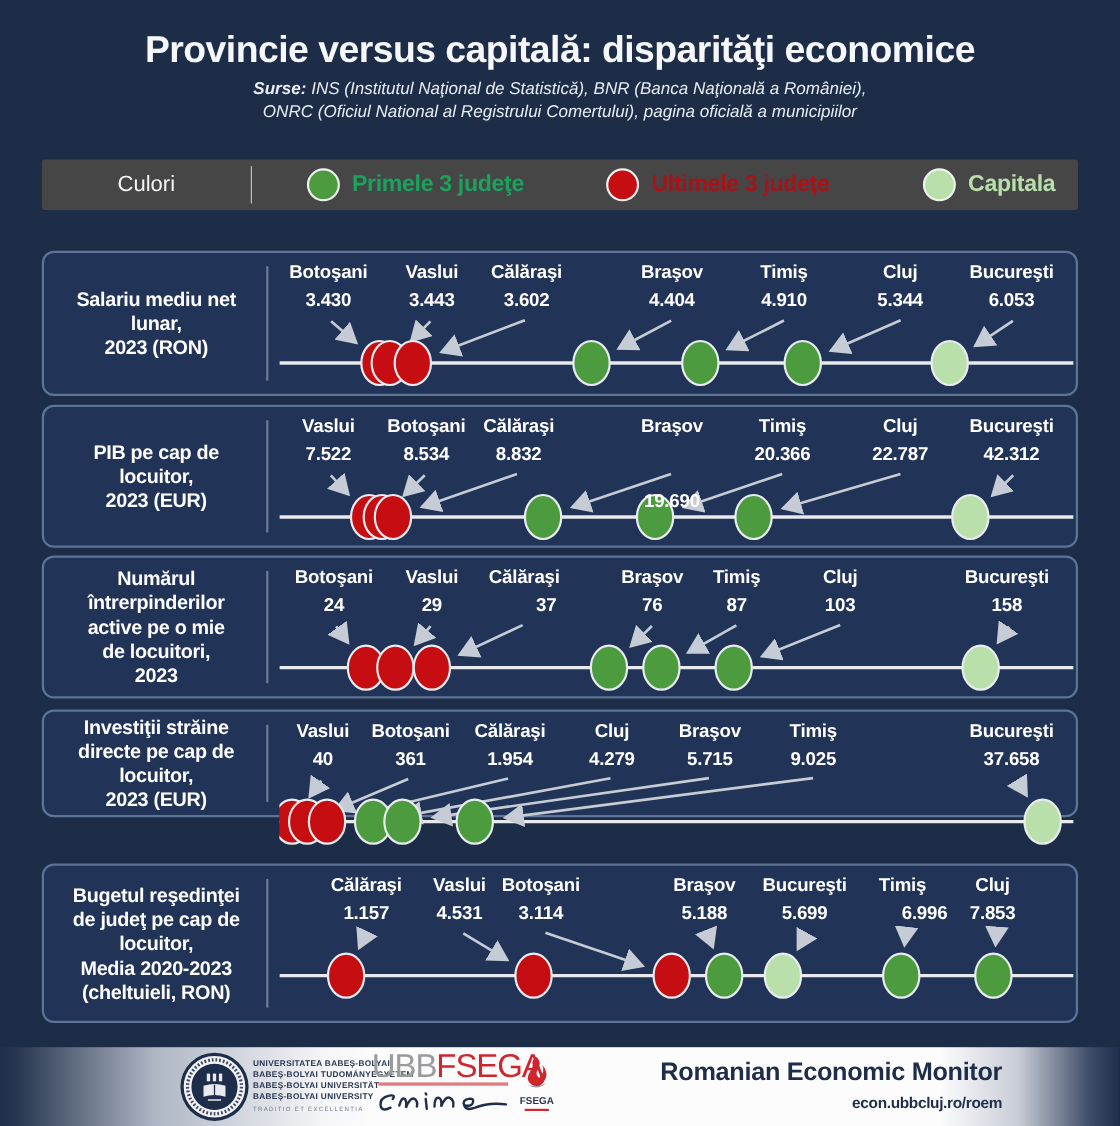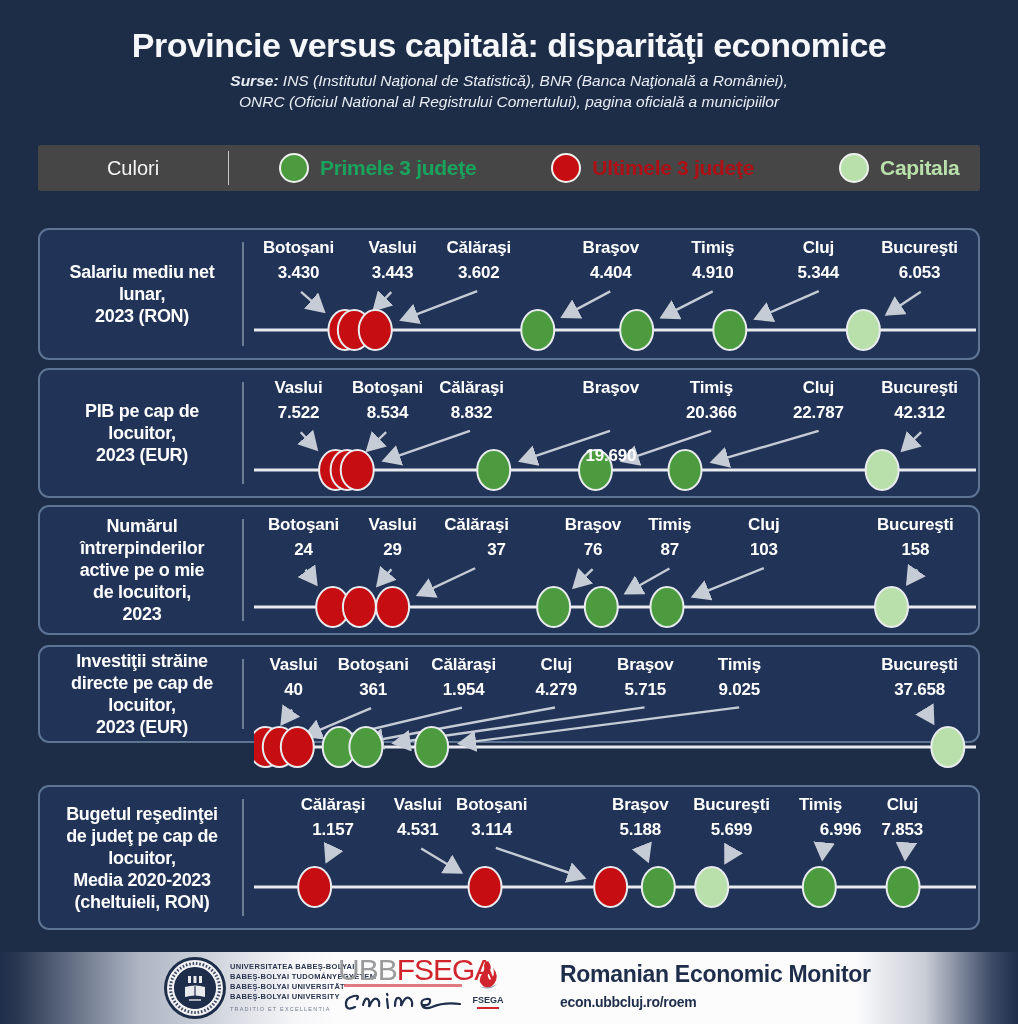--- a/index.html
+++ b/index.html
@@ -83,21 +83,21 @@
   .org-motto { font-size:5.5px; color:#707a8e; letter-spacing:1.2px; margin-top:4px; }
   .fsega-block { position:absolute; left:338px; top:6px; width:130px; text-align:center; }
   .ubbfsega { font-size:30px; font-weight:normal; letter-spacing:-1px; line-height:24px; }
   .ubbfsega .ubb { color:#9b9b9d; }
   .ubbfsega .fsega { color:#d0252c; }
   .micro-bar { width:118px; height:3px; background:#d0252c; opacity:.6; margin:2px auto 0; }
   .signature-svg { display:block; margin:0 auto; }
   .fsega-emblem { position:absolute; left:468px; top:8px; width:40px; text-align:center; }
   .fsega-emblem .em-label { font-size:9px; font-weight:bold; color:#2a3550; margin-top:1px; }
   .fsega-emblem .em-bar { width:22px; height:2px; background:#d0252c; margin:2px auto 0; }
-  .roem { position:absolute; left:560px; top:9px; width:330px; text-align:left; color:#1e2d4a; }
+  .roem { position:absolute; left:581px; top:9px; width:330px; text-align:right; color:#1e2d4a; }
   .roem-title { font-size:23px; font-weight:bold; letter-spacing:-0.3px; }
   .roem-url { font-size:14px; font-weight:bold; letter-spacing:-0.3px; margin-top:6px; }
 </style>
 </head>
 <body>
 
 <div class="main-title">Provincie versus capitală: disparităţi economice</div>
 <div class="sources">
   <div><b>Surse:</b> <span>INS (Institutul Naţional de Statistică), BNR (Banca Naţională a României),</span></div>
   <div>ONRC (Oficiul National al Registrului Comertului), pagina oficială a municipiilor</div>

